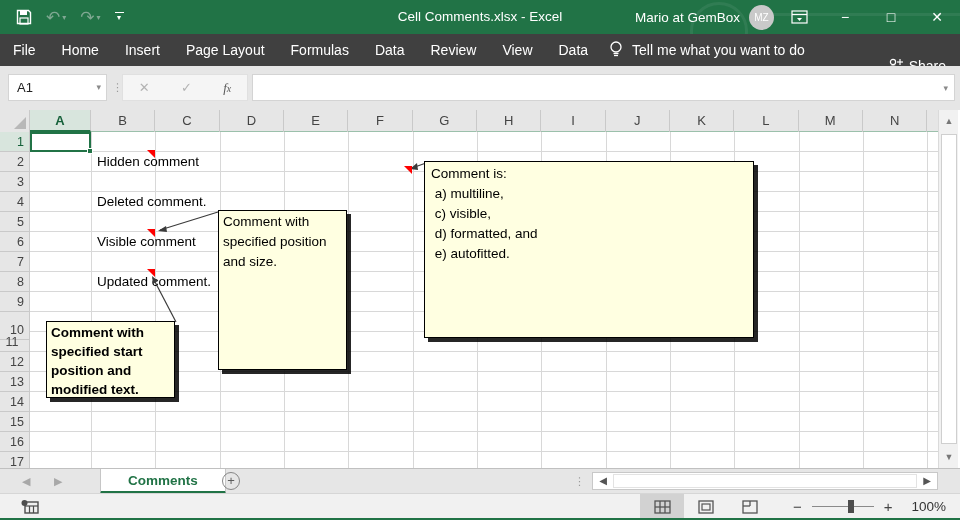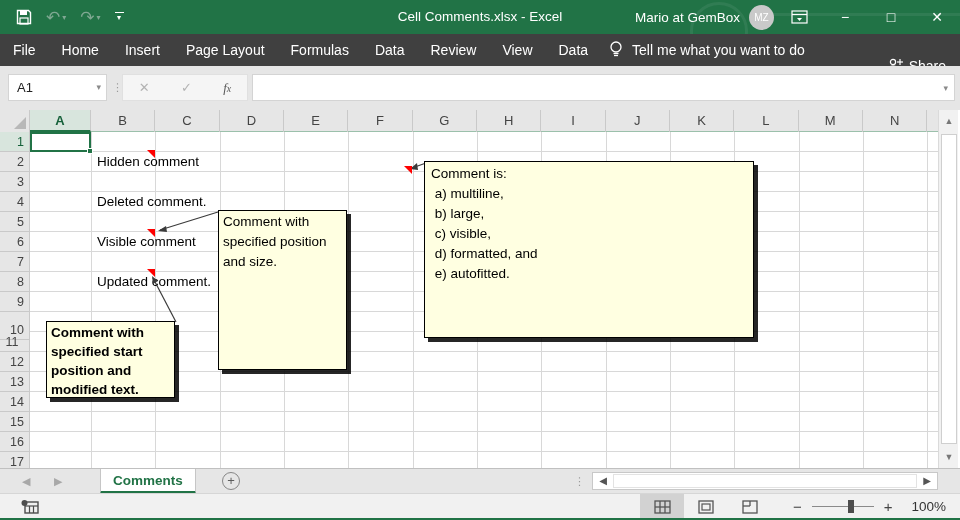--- a/index.html
+++ b/index.html
@@ -70,21 +70,21 @@
   svg.arrows { position:absolute; left:0; top:0; }
 
   
   .vscroll { position:absolute; left:938px; top:110px; width:20px; height:358px; background:#f1f1f1; border-left:1px solid #dadada; }
   .vs-btn { position:absolute; left:2px; width:16px; height:18px; color:#777; font-size:9px; text-align:center; line-height:18px; }
   .vs-thumb { position:absolute; left:2px; top:24px; width:16px; height:310px; background:#fff; border:1px solid #cfcfcf; }
 
   
   .tabstrip { position:absolute; left:0; top:468px; width:960px; height:25px; background:#e6e6e6; border-top:1px solid #c0c0c0; }
   .tnav { position:absolute; top:0; height:25px; line-height:25px; color:#a8a8a8; font-size:11px; }
-  .sheettab { position:absolute; left:100px; top:0; height:25px; padding:0 12px; background:#fff; color:#217346; font-weight:bold; font-size:13.5px; line-height:23px; border-left:1px solid #c6c6c6; border-right:1px solid #c6c6c6; border-bottom:3px solid #217346; }
+  .sheettab { position:absolute; left:100px; top:0; height:25px; padding:0 27px; background:#fff; color:#217346; font-weight:bold; font-size:13.5px; line-height:23px; border-left:1px solid #c6c6c6; border-right:1px solid #c6c6c6; border-bottom:3px solid #217346; }
   .addsheet { position:absolute; left:222px; top:3px; width:18px; height:18px; border:1px solid #868686; border-radius:50%; color:#5c5c5c; text-align:center; line-height:16px; font-size:13px; }
   .tdots { position:absolute; left:574px; top:0; height:25px; line-height:25px; color:#9a9a9a; font-size:11px; }
   .hscroll { position:absolute; left:592px; top:3px; width:346px; height:18px; background:#fff; border:1px solid #c8c8c8; }
   .hs-btn { position:absolute; top:0; width:16px; height:16px; color:#555; font-size:10px; text-align:center; line-height:16px; }
   .hs-thumb { position:absolute; left:20px; top:1px; right:20px; height:14px; background:#fff; border:1px solid #e3e3e3; }
 
   
   .statusbar { position:absolute; left:0; top:493px; width:960px; height:25px; background:#f1f1f1; border-top:1px solid #d6d6d6; }
   .macrobtn { position:absolute; left:18px; top:4px; width:24px; height:17px; display:flex; align-items:center; justify-content:center; }
   .views { position:absolute; left:640px; top:0; height:25px; display:flex; }
@@ -285,21 +285,20 @@
     <div class="comment-box cb-mid">
       <span>Comment with specified position and size.</span>
     </div>
     <div class="comment-box cb-start">
       <span>Comment with specified start position and modified text.</span>
     </div>
     <div class="comment-box cb-rich">
       <div>
           <div class="rc-line">Comment is:</div>
           <div class="rc-line"> a) multiline,</div>
-          <div class="rc-line"> b) large,</div>
           <div class="rc-line"> c) visible,</div>
           <div class="rc-line"> d) formatted, and</div>
           <div class="rc-line"> e) autofitted.</div>
         </div>
     </div>
   </div>
 
   <div class="tabstrip">
     <span class="tnav" style="left:22px;">◀</span>
     <span class="tnav" style="left:54px;">▶</span>

